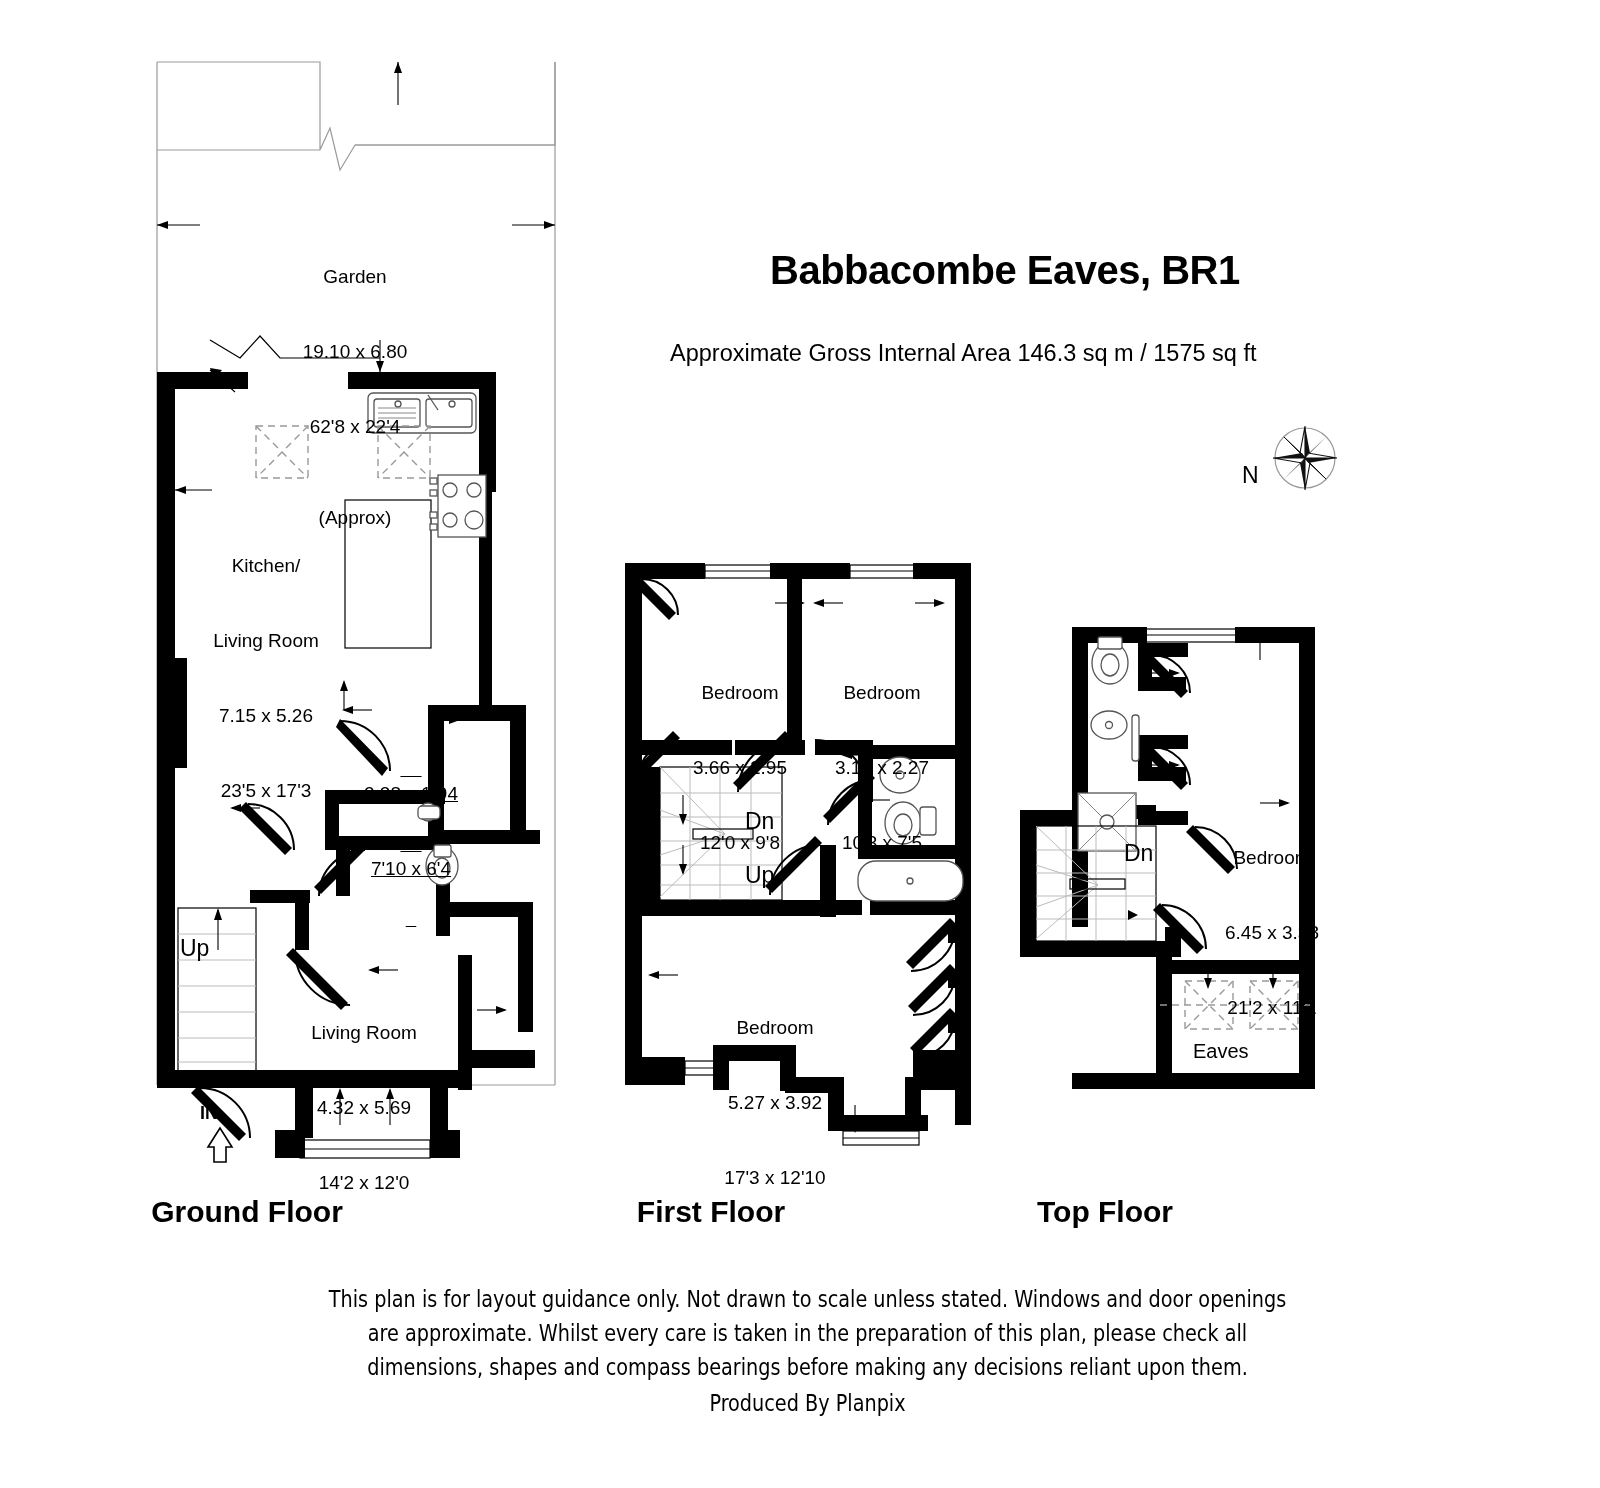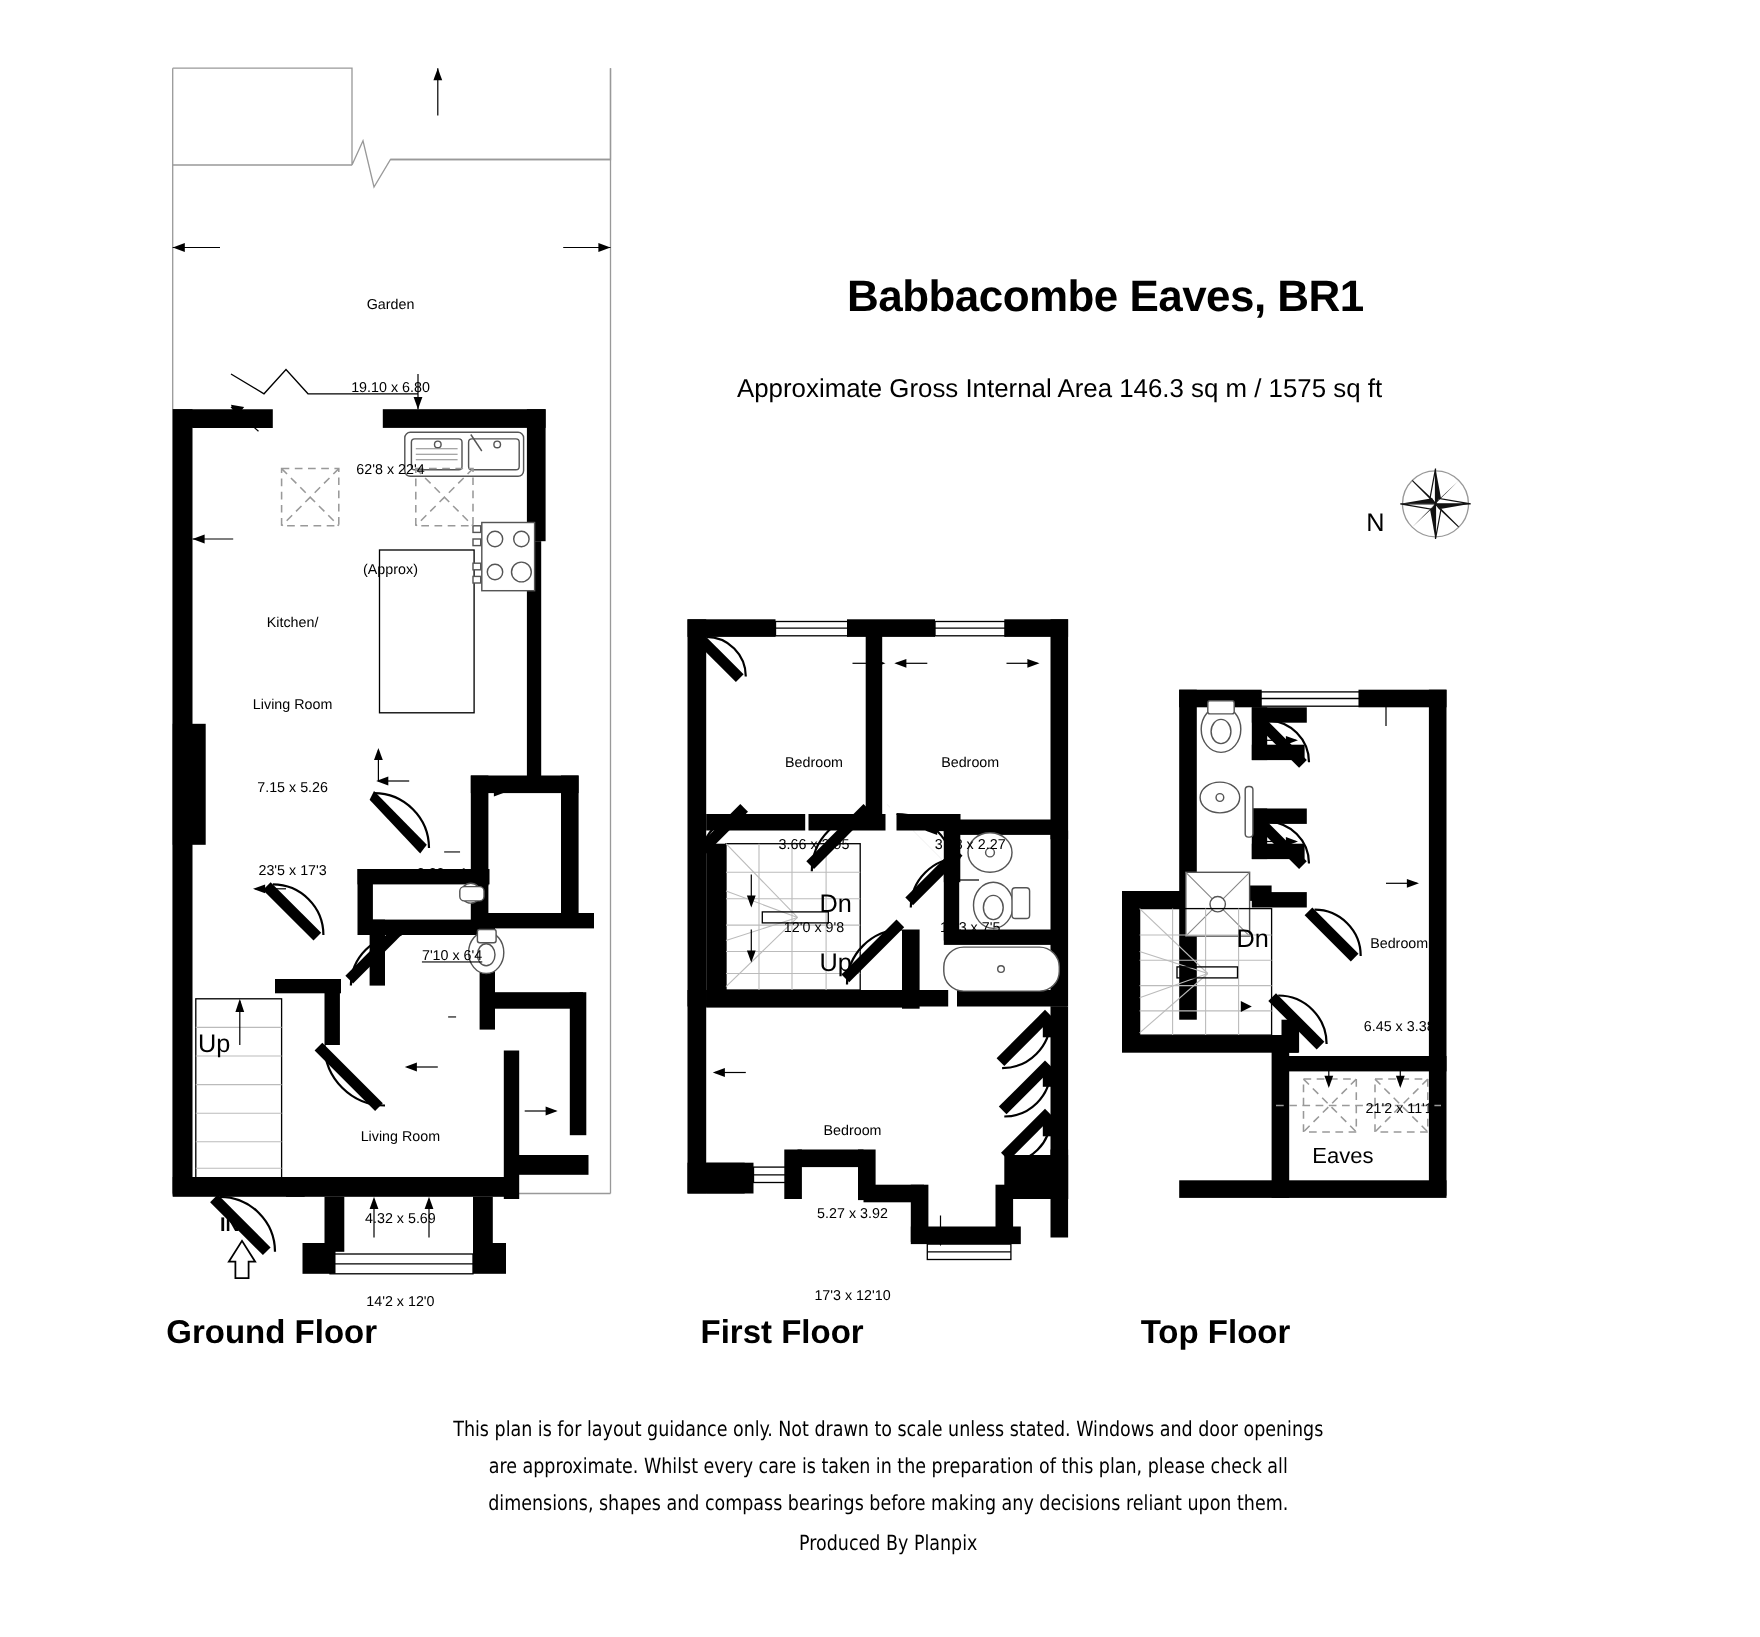--- a/index.html
+++ b/index.html
@@ -24,21 +24,21 @@
     font-size: 40px; font-weight: bold;
     letter-spacing: -0.5px;
   }
   #area-line {
     left: 670px; top: 340px;
     font-size: 23.5px; font-weight: normal;
   }
 
   
   .room-label {
-    font-size: 13px; line-height: 25px;
+    font-size: 19px; line-height: 25px;
     text-align: center;
     transform: translateX(-50%);
   }
   .room-label .nm { display:block; }
   .room-label .m  { display:block; }
   .room-label .f  { display:block; }
   .room-label .ap { display:block;margin-top:16px; }
 
   .floor-title {
     font-size: 30px; font-weight: bold;
@@ -47,21 +47,21 @@
   .small-note { font-size: 20px; }
   .stair-word { font-size: 23px; }
   .in-word { font-size: 18px; font-weight: bold; }
   .compass-n { font-size: 23px; }
 
   
   #footer {
     position: absolute; left: 0; right: 0; top: 1282px;
     text-align: center;
     font-family: "DejaVu Sans", sans-serif;
-    font-size: 19px; line-height: 34px;
+    font-size: 23px; line-height: 34px;
     font-stretch: condensed;
     padding-left: 15px;
   }
   #footer div { transform: scaleX(0.93); }
   #footer .producer { margin-top: 2px; }
 
   svg { position: absolute; left: 0; top: 0; overflow: visible; }
   .wall { fill: #000; }
   .thin { fill: none; stroke: #000; stroke-width: 1.2; }
   .thin2 { fill: none; stroke: #000; stroke-width: 2; }

